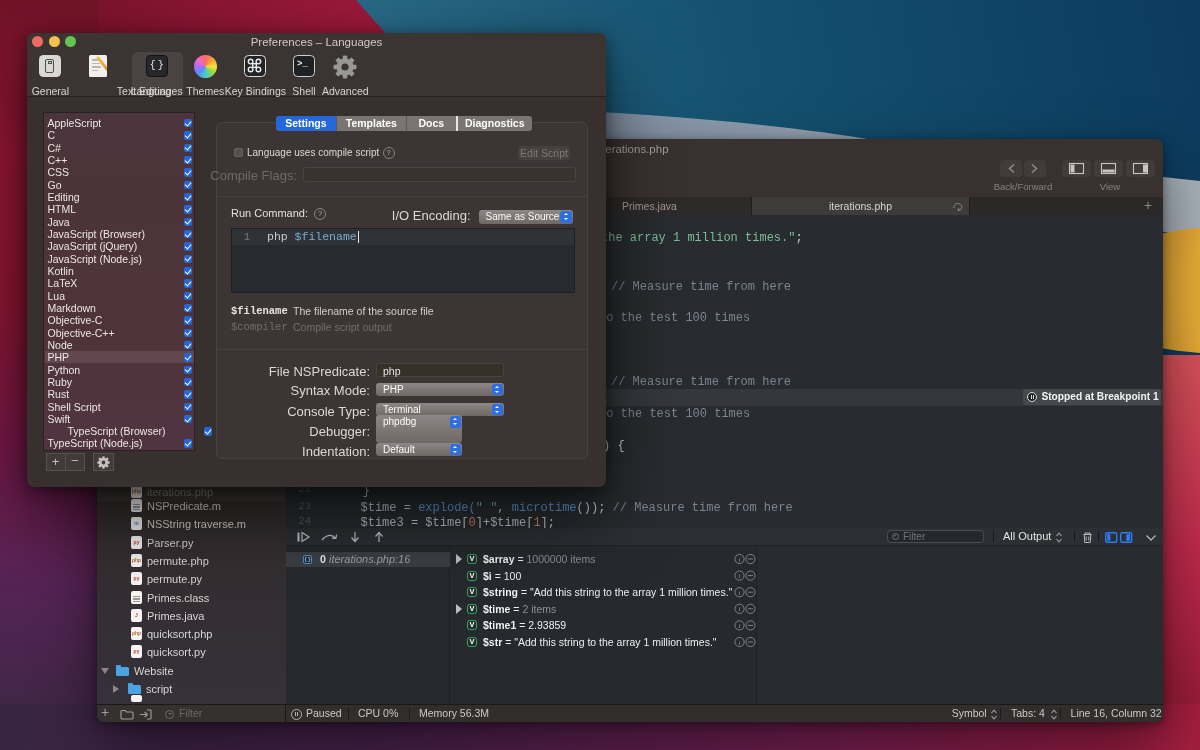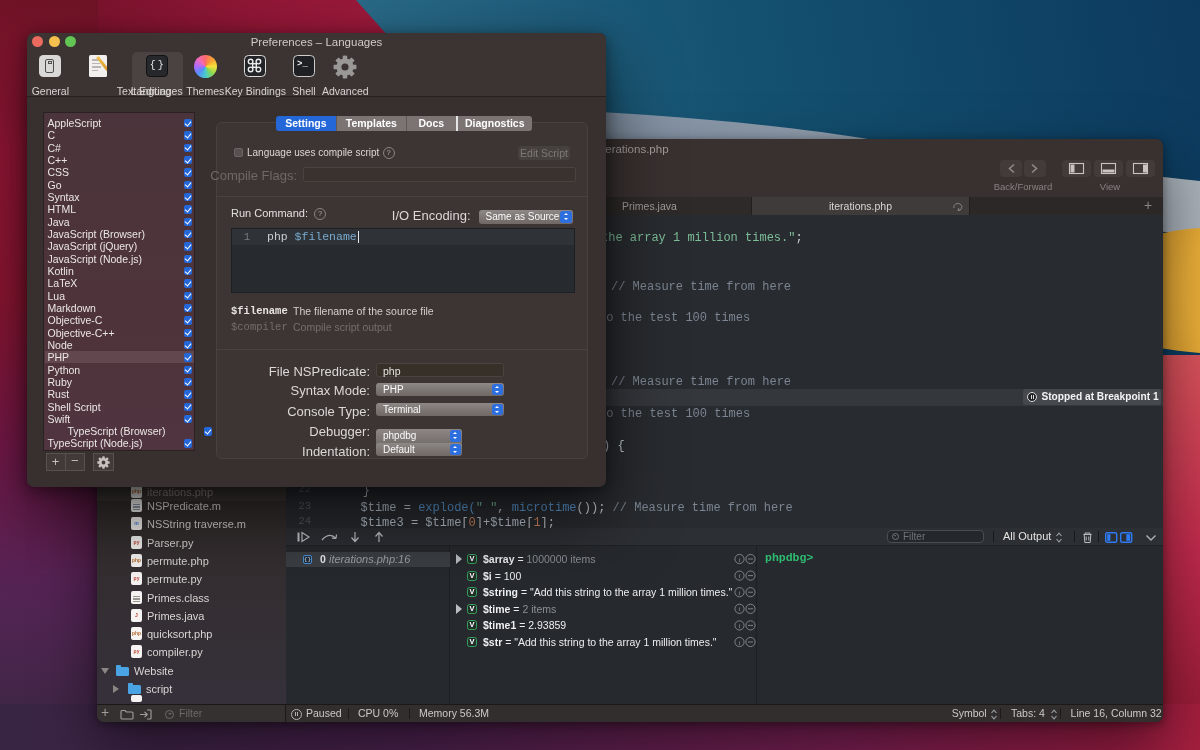--- a/index.html
+++ b/index.html
@@ -186,21 +186,21 @@
   <div class="frow" style="top:409.5px;">
           <span class="ficon" style="color:#c2483a;">J</span>
           <span class="fname">Primes.java</span>
         </div>
   <div class="frow" style="top:427.8px;">
           <span class="ficon" style="color:#b86a2e;">php</span>
           <span class="fname">quicksort.php</span>
         </div>
   <div class="frow" style="top:446px;">
           <span class="ficon" style="color:#c2483a;">py</span>
-          <span class="fname">compiler.py</span>
+          <span class="fname">quicksort.py</span>
         </div>
   <div class="frow" style="top:464.5px;">
           <span style="position:absolute;left:4px;top:6px;width:0;height:0;border-left:4.5px solid transparent;border-right:4.5px solid transparent;border-top:6px solid #8b8683;"></span>
           <span class="folder" style="left:19px;top:5px;"></span>
           <span class="fname" style="left:37px;">Website</span>
         </div>
   <div class="frow" style="top:483px;">
           <span style="position:absolute;left:16px;top:5px;width:0;height:0;border-top:4.5px solid transparent;border-bottom:4.5px solid transparent;border-left:6px solid #8b8683;"></span>
           <span class="folder" style="left:31px;top:5px;"></span>
           <span class="fname" style="left:49px;">script</span>
@@ -316,23 +316,20 @@
     <g fill="#8e949a" font-family="Liberation Serif" font-size="7" font-style="italic" text-anchor="middle">
       <text x="289.5" y="15.5">i</text>
             <text x="289.5" y="32.1">i</text>
             <text x="289.5" y="48.7">i</text>
             <text x="289.5" y="65.3">i</text>
             <text x="289.5" y="81.9">i</text>
             <text x="289.5" y="98.5">i</text>
     </g>
   </svg>
 </div>
-<div id="conpane">
-  <div style="position:absolute;left:8px;top:5px;font-family:'Liberation Mono',monospace;font-size:11.5px;font-weight:bold;color:#2ebd72;">phpdbg&gt;</div>
-</div>
 <div id="statusbar">
   <span style="position:absolute;left:194px;top:3.5px;width:11px;height:11px;border:1.2px solid #b5b0ad;border-radius:50%;box-sizing:border-box;"></span>
   <span style="position:absolute;left:197.7px;top:6.7px;width:1.3px;height:4.6px;background:#b5b0ad;"></span>
   <span style="position:absolute;left:200.2px;top:6.7px;width:1.3px;height:4.6px;background:#b5b0ad;"></span>
   <span style="position:absolute;left:209px;top:2px;">Paused</span>
   <span class="ssep" style="left:251px;"></span>
   <span style="position:absolute;left:261px;top:2px;">CPU 0%</span>
   <span class="ssep" style="left:312px;"></span>
   <span style="position:absolute;left:322px;top:2px;">Memory 56.3M</span>
   <span style="position:absolute;left:854.7px;top:2px;">Symbol</span>
@@ -423,21 +420,21 @@
         </div>
   <div class="lrow" style="top:53.2px;">
           <span class="nm">CSS</span>
           <span class="chk"></span>
         </div>
   <div class="lrow" style="top:65.6px;">
           <span class="nm">Go</span>
           <span class="chk"></span>
         </div>
   <div class="lrow" style="top:77.9px;">
-          <span class="nm">Syntax</span>
+          <span class="nm">Editing</span>
           <span class="chk"></span>
         </div>
   <div class="lrow" style="top:90.2px;">
           <span class="nm">HTML</span>
           <span class="chk"></span>
         </div>
   <div class="lrow" style="top:102.5px;">
           <span class="nm">Java</span>
           <span class="chk"></span>
         </div>
@@ -562,21 +559,21 @@
 <div class="pop" style="left:349px;top:349.6px;width:128px;height:13.5px;">
         <span class="pt">PHP</span>
         <span class="step"></span>
       </div>
 <div class="flbl" style="left:223px;top:370.6px;width:120px;">Console Type:</div>
 <div class="pop" style="left:349px;top:369.8px;width:128px;height:13.5px;">
         <span class="pt">Terminal</span>
         <span class="step"></span>
       </div>
 <div class="flbl" style="left:223px;top:390.6px;width:120px;">Debugger:</div>
-<div class="pop" style="left:349px;top:396px;width:86px;height:18px;">
+<div class="pop" style="left:349px;top:382px;width:86px;height:28px;">
         <span class="pt">phpdbg</span>
         <span class="step"></span>
       </div>
 <div class="flbl" style="left:223px;top:410.6px;width:120px;">Indentation:</div>
 <div class="pop" style="left:349px;top:409.8px;width:86px;height:13.5px;">
         <span class="pt">Default</span>
         <span class="step"></span>
       </div>
 </div>
 </div>

